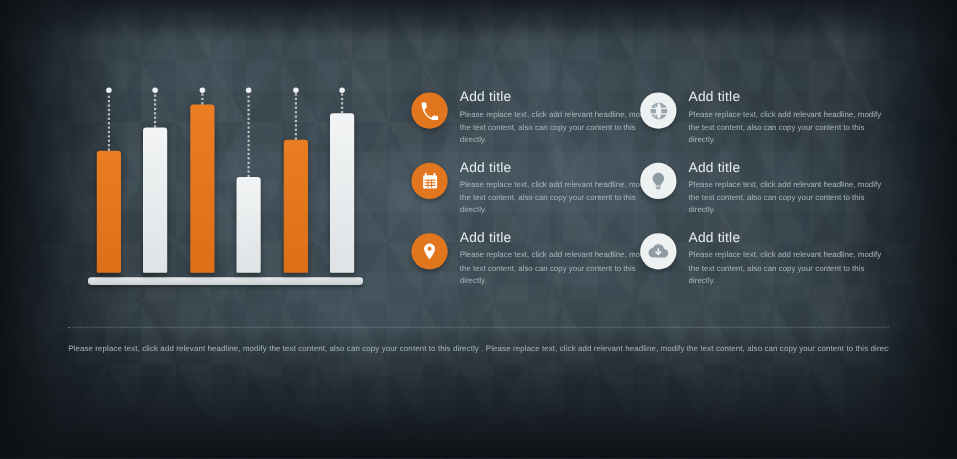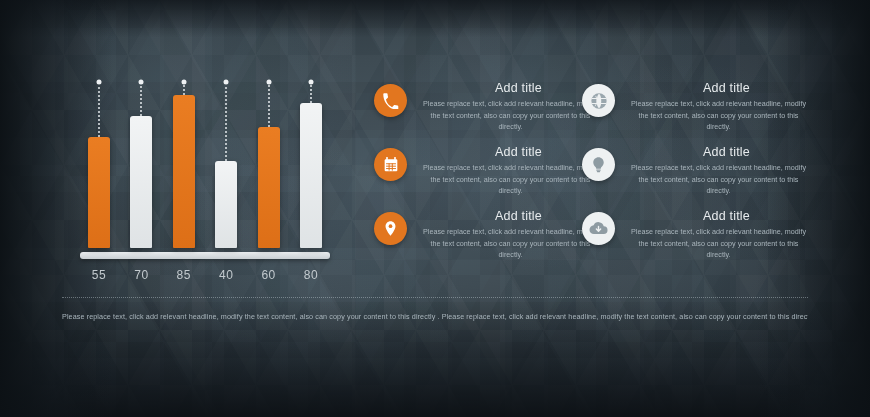--- a/index.html
+++ b/index.html
@@ -150,21 +150,20 @@
     font-size: 12px;
     color: #c3cace;
     letter-spacing: .5px;
   }
 
   
   .col {
     position: absolute;
     top: 80px;
     width: 245px;
-    text-align: center;
   }
   #col-left  { left: 374px; }
   #col-right { left: 582px; }
 
   .feature {
     display: flex;
     gap: 11px;
     height: 64px;
     margin-bottom: 0;
   }
@@ -267,28 +266,20 @@
       <div class="bar-col">
         <div class="dropline" style="height:21px"></div>
         <div class="dropdot"></div>
         <div class="bar white" style="height:145px"></div>
       </div>
 
     </div>
 
     <div class="axis"></div>
 
-    <div class="labels">
-      <span>55</span>
-      <span>70</span>
-      <span>85</span>
-      <span>40</span>
-      <span>60</span>
-      <span>80</span>
-    </div>
   </div>
 
   <div class="col" id="col-left">
 
     <div class="feature">
       <div class="f-icon orange">
         <svg width="17" height="17" viewBox="0 0 24 24" fill="#fff">
           <path d="M6.6 10.8c1.7 3.4 4.2 5.9 7.6 7.6l2.6-2.6c.3-.3.8-.4 1.2-.3 1.2.4 2.5.6 3.8.6.6 0 1.2.5 1.2 1.2V21c0 .7-.6 1.2-1.2 1.2C11.7 22.2 1.8 12.3 1.8 0c0-.6.5-1.2 1.2-1.2h3.7c.7 0 1.2.6 1.2 1.2 0 1.3.2 2.6.6 3.8.1.4 0 .9-.3 1.2l-2.6 2.6z" transform="translate(0,3)"></path>
         </svg>
       </div>

